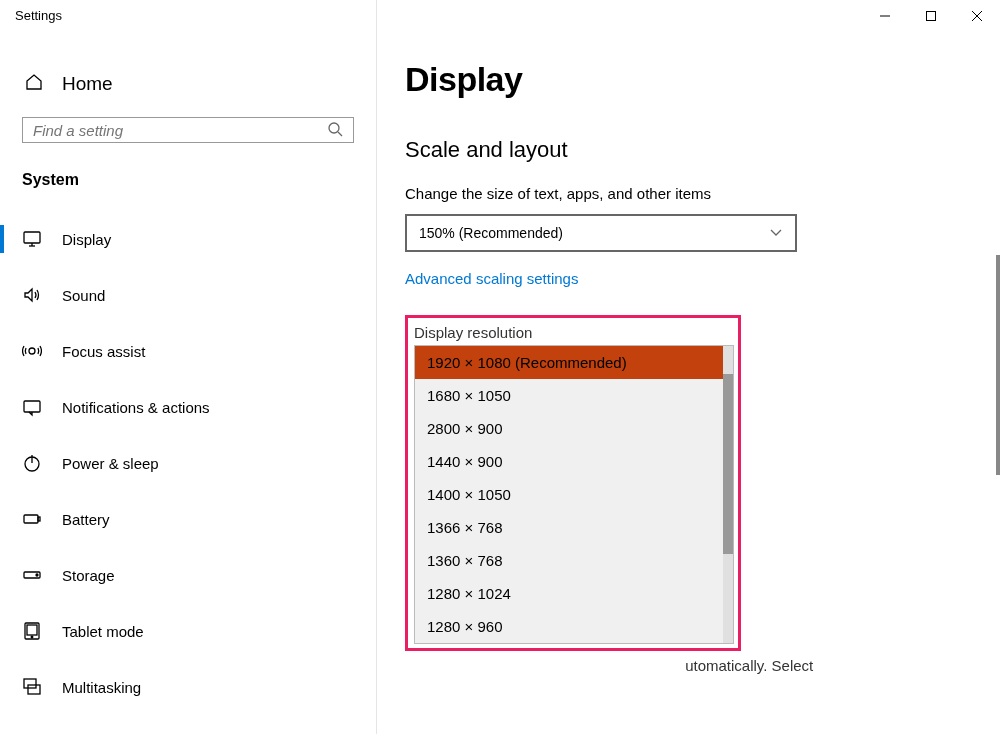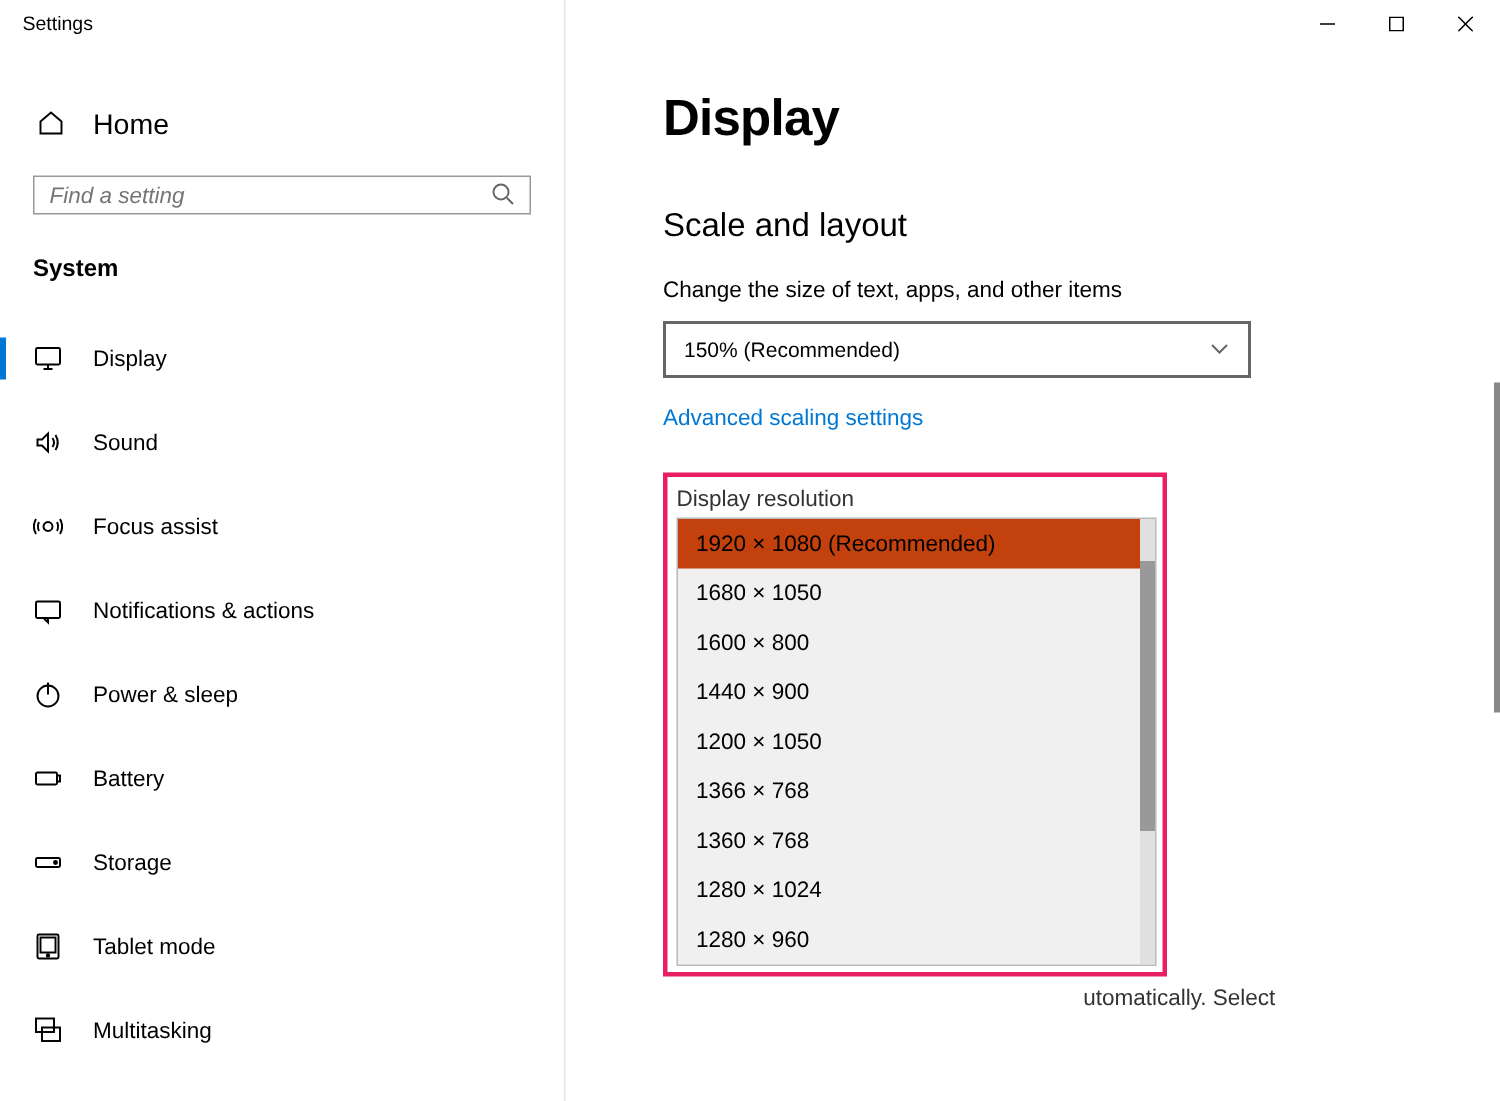--- a/index.html
+++ b/index.html
@@ -6,21 +6,21 @@
     body {
       font-family: "Segoe UI", -apple-system, sans-serif;
       font-size: 14px;
       color: #000;
       background: #fff;
       width: 1000px;
       height: 734px;
       overflow: hidden;
       position: relative;
     }
-    .window { display: flex; height: 100%; gap: 37px; }
+    .window { display: flex; height: 100%; }
     .left-panel {
       width: 377px;
       border-right: 1px solid #e5e5e5;
       padding-top: 10px;
       position: relative;
     }
     .titlebar {
       position: absolute;
       top: 0; left: 0; right: 0;
       height: 40px;
@@ -348,23 +348,23 @@
       </span>
     </div>
     <a class="link">Advanced scaling settings</a>
 
     <div class="highlight-box">
       <div class="res-label">Display resolution</div>
       <div class="res-list">
         <div id="res-items">
             <div class="res-item selected">1920 × 1080 (Recommended)</div>
             <div class="res-item">1680 × 1050</div>
-            <div class="res-item">1600 × 800</div>
+            <div class="res-item">2800 × 900</div>
             <div class="res-item">1440 × 900</div>
-            <div class="res-item">1200 × 1050</div>
+            <div class="res-item">1400 × 1050</div>
             <div class="res-item">1366 × 768</div>
             <div class="res-item">1360 × 768</div>
             <div class="res-item">1280 × 1024</div>
             <div class="res-item">1280 × 960</div>
           </div>
         <div class="res-scroll">
           <div class="res-thumb"></div>
         </div>
       </div>
     </div>

